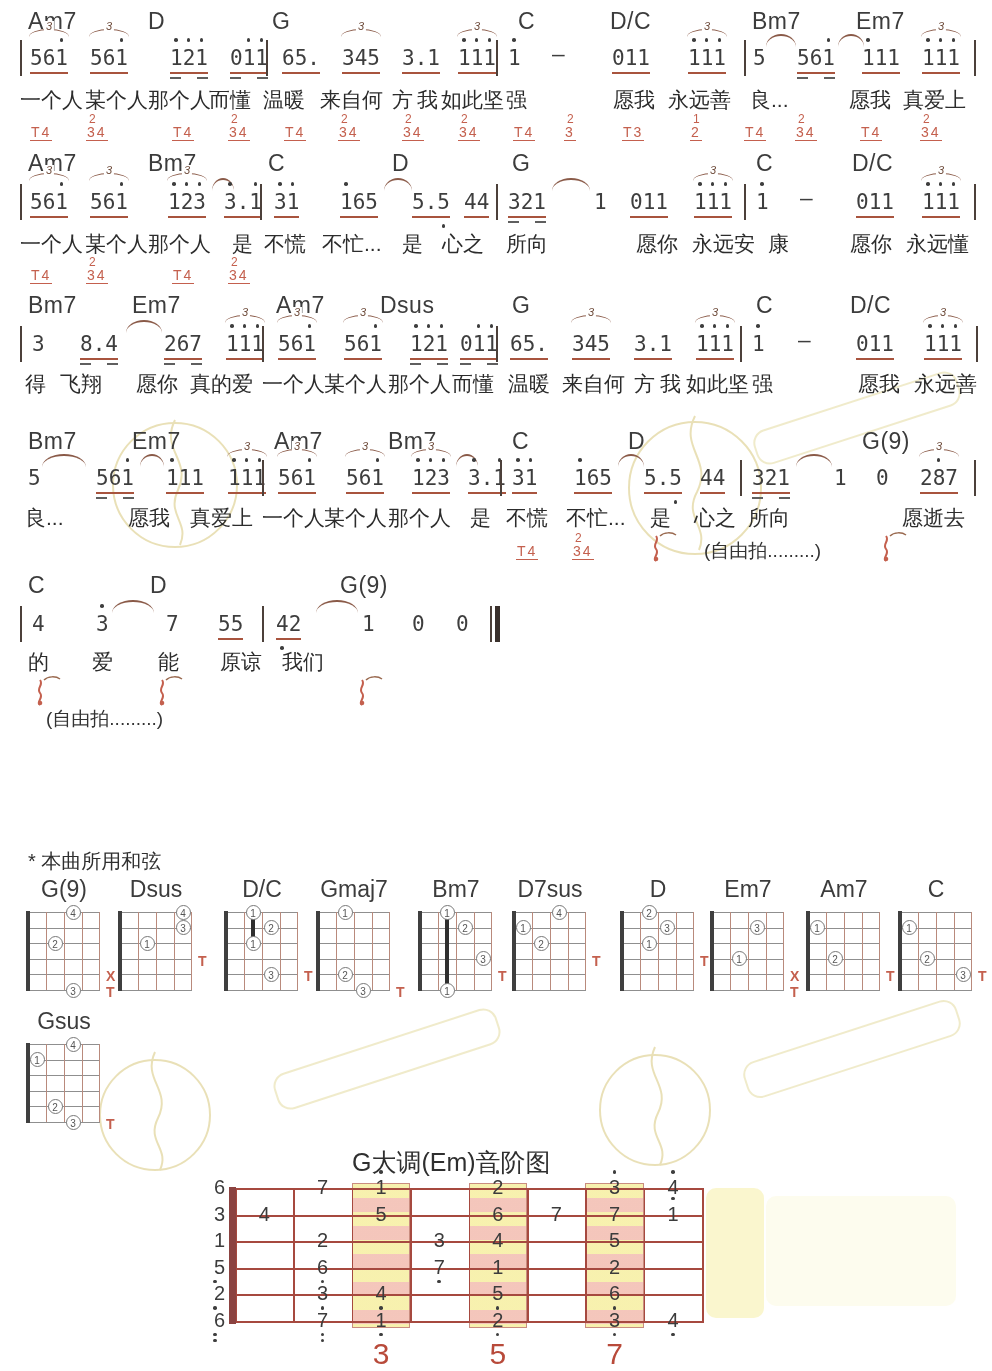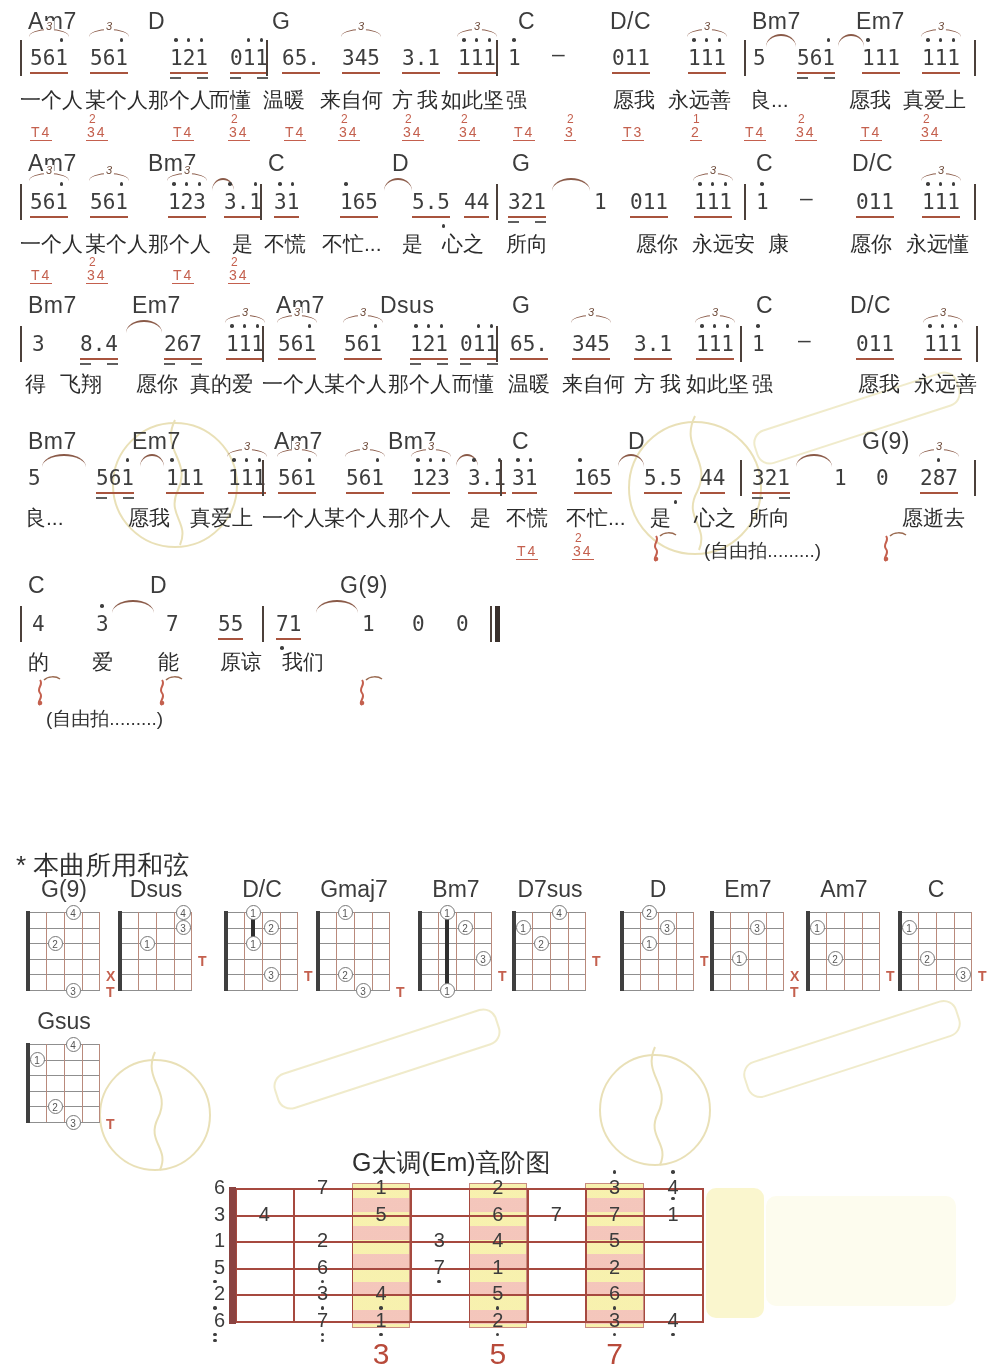--- a/index.html
+++ b/index.html
@@ -518,21 +518,21 @@
     <div class="chordname" style="left: 150px; top: 572px;">D</div>
     <div class="chordname" style="left: 340px; top: 572px;">G(9)</div>
     <div class="bar" style="left: 20px; top: 606px;"></div>
     <div class="note" style="left: 32px; top: 612px;">4</div>
     <div class="note" style="left: 96px; top: 612px;">3</div>
     <div class="octdot" style="left: 100.325px; top: 604px;"></div>
     <div class="tie" style="left: 112px; top: 600px; width: 42px;"></div>
     <div class="note" style="left: 166px; top: 612px;">7</div>
     <div class="note u" style="left: 218px; top: 612px;">55</div>
     <div class="bar" style="left: 262px; top: 606px;"></div>
-    <div class="note u" style="left: 276px; top: 612px;">71</div>
+    <div class="note u" style="left: 276px; top: 612px;">42</div>
     <div class="octdot" style="left: 280.325px; top: 646px;"></div>
     <div class="tie" style="left: 316px; top: 600px; width: 42px;"></div>
     <div class="note" style="left: 362px; top: 612px;">1</div>
     <div class="note" style="left: 412px; top: 612px;">0</div>
     <div class="note" style="left: 456px; top: 612px;">0</div>
     <div class="bar" style="left: 490px; top: 606px;"></div>
     <div class="endthick" style="left: 495px; top: 606px;"></div>
     <div class="lyr" style="left: 28px; top: 648px;">的</div>
     <div class="lyr" style="left: 92px; top: 648px;">爱</div>
     <div class="lyr" style="left: 158px; top: 648px;">能</div>
@@ -549,21 +549,21 @@
         <path d="M12 4 C16 0 24 0 28 3" stroke="#9a6a50" stroke-width="1.5" fill="none"></path>
       </svg></div>
     <div class="arp" style="left: 354px; top: 676px;"><svg width="30" height="32" viewBox="0 0 30 32">
         <path d="M8 29 C4 25 12 22 8 17 C4 12 12 9 8 4" stroke="#c4604e" stroke-width="2" fill="none"></path>
         <circle cx="8" cy="27" r="2.3" fill="#c4604e"></circle>
         <path d="M12 4 C16 0 24 0 28 3" stroke="#9a6a50" stroke-width="1.5" fill="none"></path>
       </svg></div>
     <div class="freetext" style="left: 46px; top: 706px;">(自由拍.........)</div>
   </div>
 
-<div class="abs" style="left:16px;top:848px;font-size:26px;color:#2f2f2f;z-index:1">* 本曲所用和弦</div>
+<div class="abs" style="left:28px;top:848px;font-size:20px;color:#2f2f2f;z-index:1">* 本曲所用和弦</div>
 <div id="chords">
     <div class="cname" style="left: 9px; top: 876px;">G(9)</div>
     <div class="cbox" style="left: 28px; top: 912px; width: 72px; height: 78px;">
       <div class="gl" style="left: 0px; top: 0px; width: 72px; height: 1px;"></div>
       <div class="gl" style="left: 0px; top: 15.6px; width: 72px; height: 1px;"></div>
       <div class="gl" style="left: 0px; top: 31.2px; width: 72px; height: 1px;"></div>
       <div class="gl" style="left: 0px; top: 46.8px; width: 72px; height: 1px;"></div>
       <div class="gl" style="left: 0px; top: 62.4px; width: 72px; height: 1px;"></div>
       <div class="gl" style="left: 0px; top: 78px; width: 72px; height: 1px;"></div>
       <div class="gv" style="left: 0px; top: 0px; width: 1px; height: 78px;"></div>

